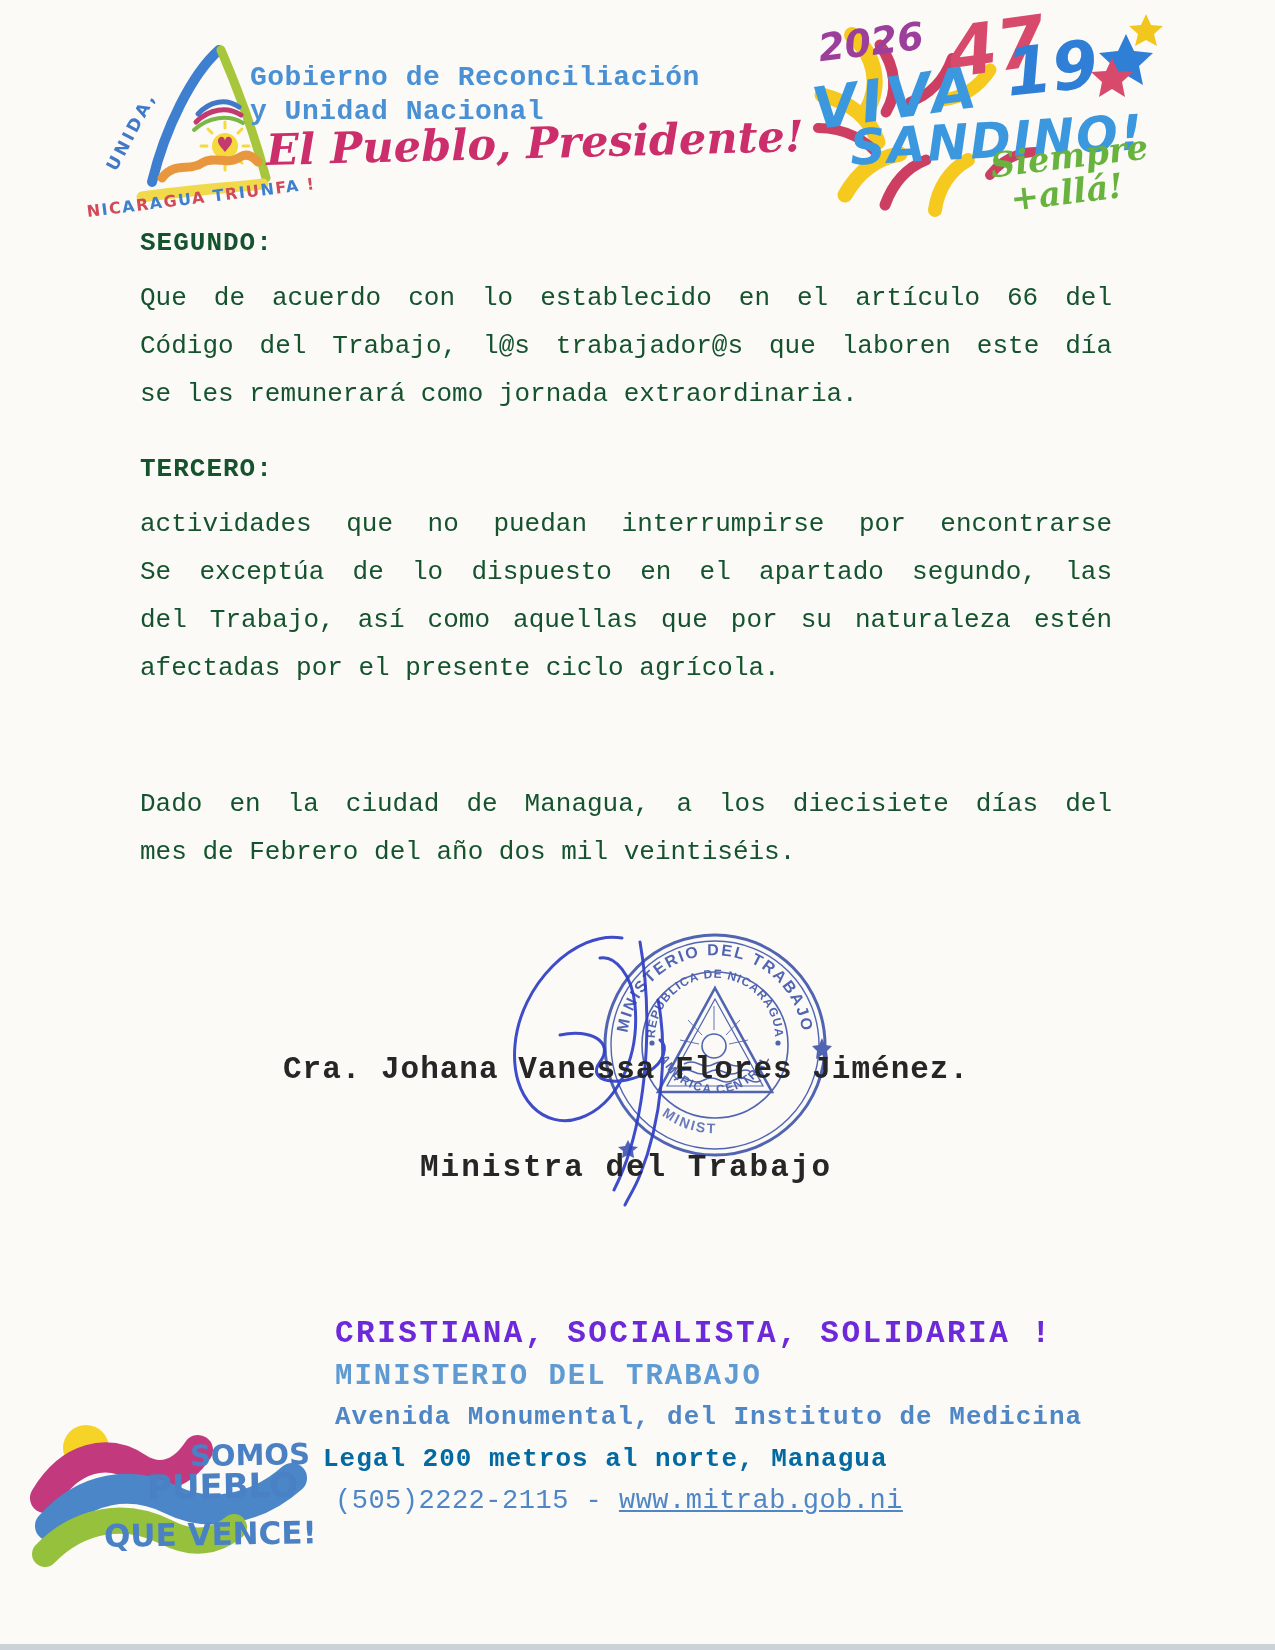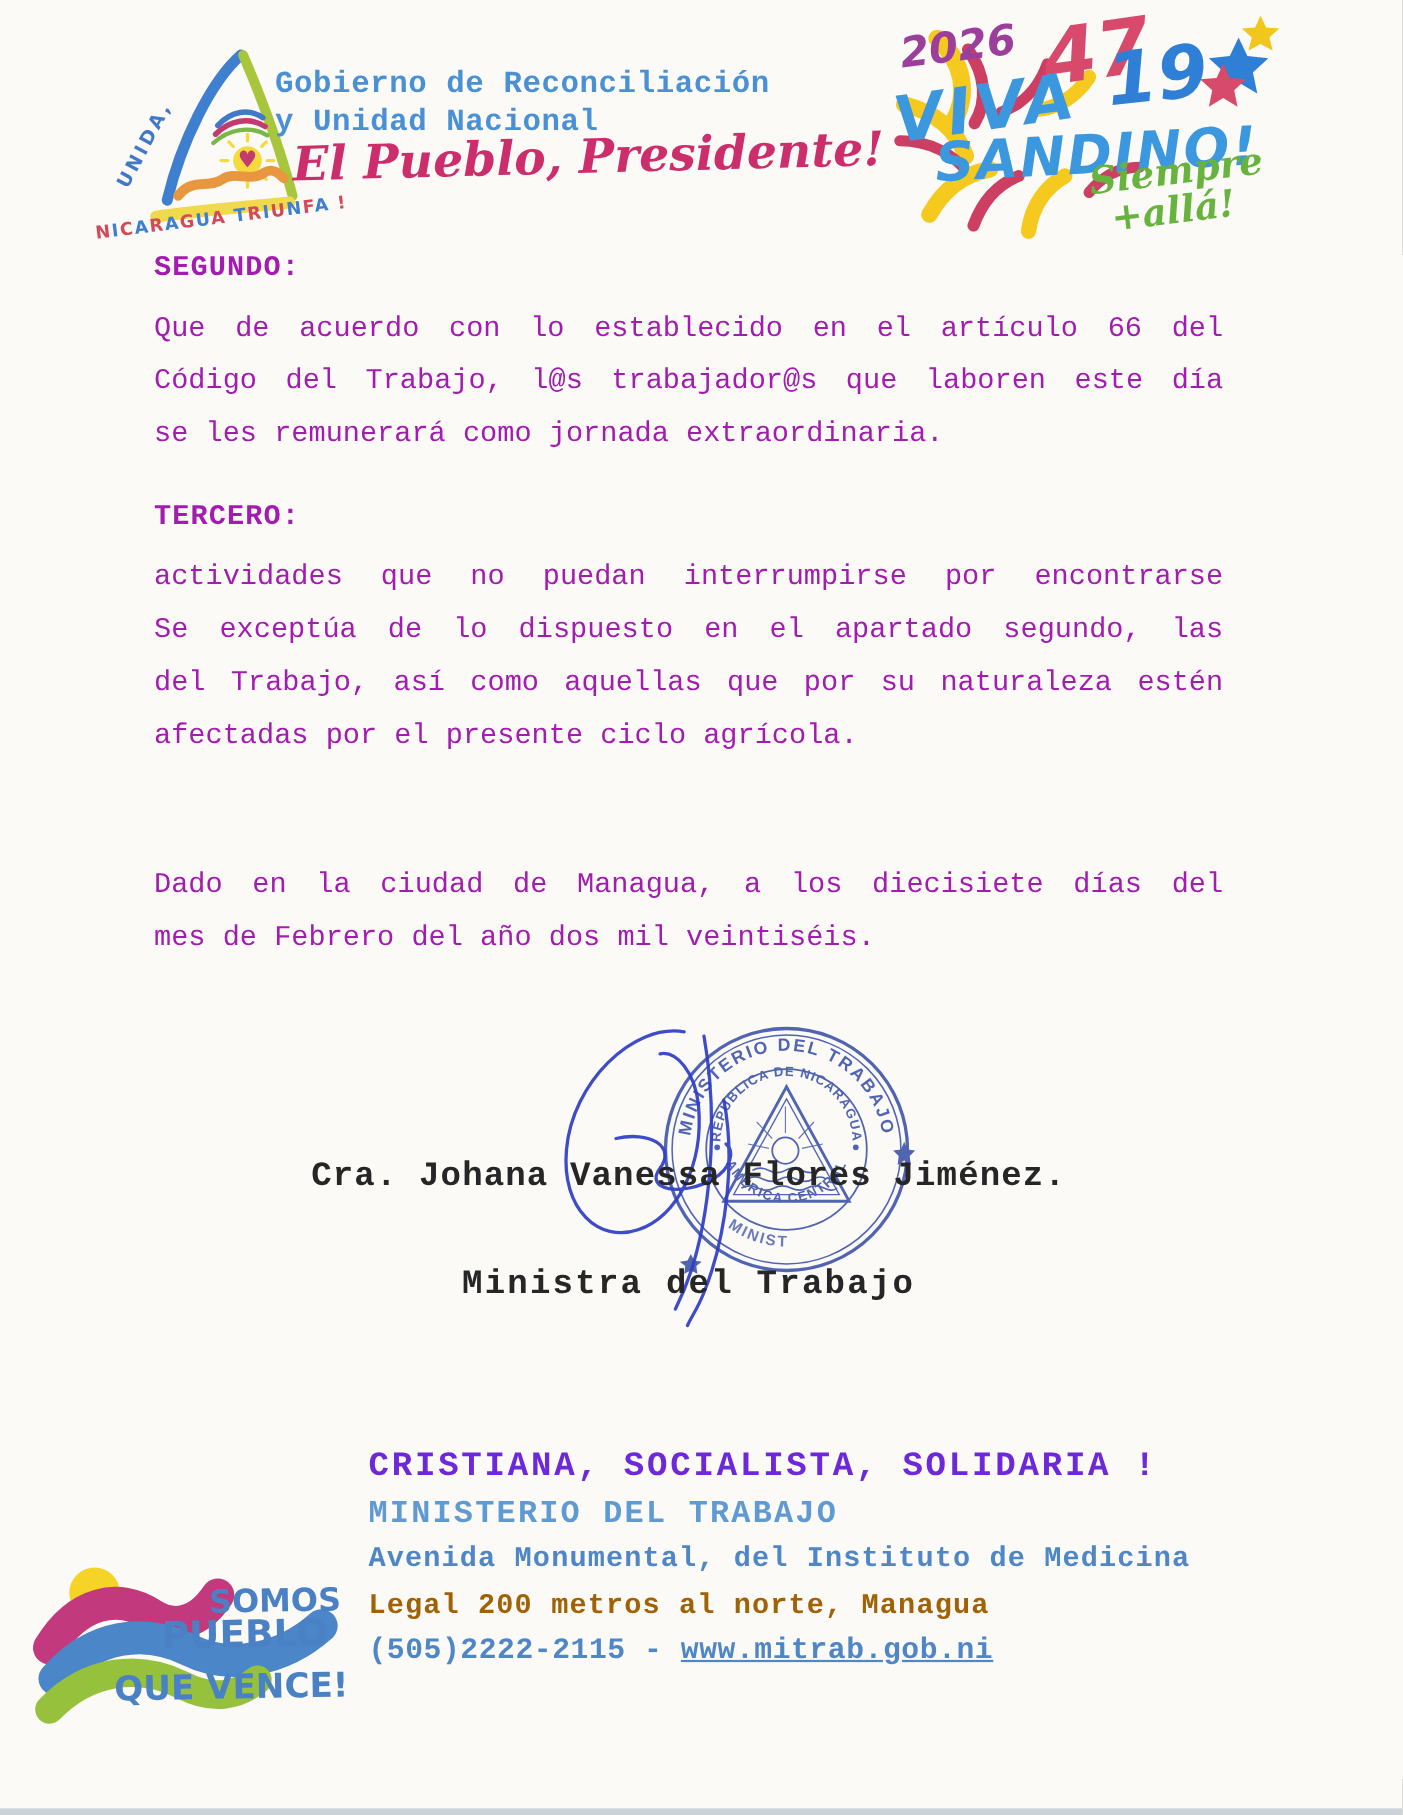--- a/index.html
+++ b/index.html
@@ -24,42 +24,42 @@
   .s2026   { left:818px; top:20px;  font-size:38px; color:#9b3f9b; font-style:italic; transform:rotate(-7deg); }
   .s47     { left:948px; top:6px;   font-size:70px; color:#d84a6b; font-style:italic; transform:rotate(-8deg); }
   .s19     { left:1006px; top:30px; font-size:66px; color:#2f7fd6; font-style:italic; transform:rotate(-6deg); }
   .sviva   { left:812px; top:64px;  font-size:58px; color:#3b97de; font-style:italic; transform:rotate(-8deg); letter-spacing:4px;}
   .ssand   { left:850px; top:112px; font-size:49px; color:#3b97de; font-style:italic; transform:rotate(-3deg); letter-spacing:2px;}
   .sgreen  { font-family:"DejaVu Serif",serif; font-style:italic; font-weight:bold; color:#67b33e; }
   .ssie1   { left:990px; top:136px; font-size:34px; transform:rotate(-7deg); }
   .ssie2   { left:1010px; top:172px; font-size:34px; transform:rotate(-7deg); }
 
   
-  .bodytxt { color:#a21caf; font-size:26px; }
+  .bodytxt { color:#14532d; font-size:26px; }
   .heading { font-weight:bold; letter-spacing:1px; }
   .para { width:972px; line-height:48px; }
   .para .jline { text-align:justify; text-align-last:justify; }
   .para .lastline { text-align:left; }
   .h-seg { left:140px; top:228px; }
   .p-seg { left:140px; top:274px; }
   .h-ter { left:140px; top:454px; }
   .p-ter { left:140px; top:500px; }
   .p-dado{ left:140px; top:780px; }
 
   .sig-name  { left:140px; top:1052px; width:972px; text-align:center; font-size:31px; font-weight:bold;
                letter-spacing:1px; color:#262626; }
   .sig-title { left:140px; top:1150px; width:972px; text-align:center; font-size:31px; font-weight:bold;
                letter-spacing:2px; color:#262626; }
 
   
   .f-motto { left:335px; top:1316px; font-size:31px; font-weight:bold; letter-spacing:2.5px; color:#6d28d9; white-space:nowrap;}
   .f-min   { left:335px; top:1360px; font-size:29px; font-weight:bold; letter-spacing:2px; color:#5f9bd2; white-space:nowrap;}
   .f-addr1 { left:335px; top:1402px; font-size:26px; font-weight:bold; letter-spacing:1px; color:#4f86c6; white-space:nowrap;text-align:center;}
-  .f-addr2 { left:335px; top:1444px; font-size:26px; font-weight:bold; letter-spacing:1px; color:#a16207; white-space:nowrap;}
-  .f-phone { left:335px; top:1486px; font-size:27px; font-weight:bold; letter-spacing:0.5px; color:#4f86c6; white-space:nowrap;}
+  .f-addr2 { left:323px; top:1444px; font-size:26px; font-weight:bold; letter-spacing:1px; color:#0369a1; white-space:nowrap;}
+  .f-phone { left:335px; top:1486px; font-size:27px; font-weight:normal; letter-spacing:0.5px; color:#4f86c6; white-space:nowrap;}
   .f-phone .site { text-decoration:underline; }
   .somos { font-family:"DejaVu Sans",sans-serif; font-weight:bold; color:#4a80c4; white-space:nowrap; }
   .somos1 { left:190px; top:1438px; font-size:29px; transform:rotate(-1deg); }
   .somos2 { left:147px; top:1466px; font-size:34px; transform:rotate(-1deg); }
   .somos3 { left:104px; top:1516px; font-size:31px; transform:rotate(-1deg); }
 
   .scan-edge { left:0; top:1644px; width:1275px; height:6px; background:#ccd3d8; }
 </style>
 </head>
 <body>

